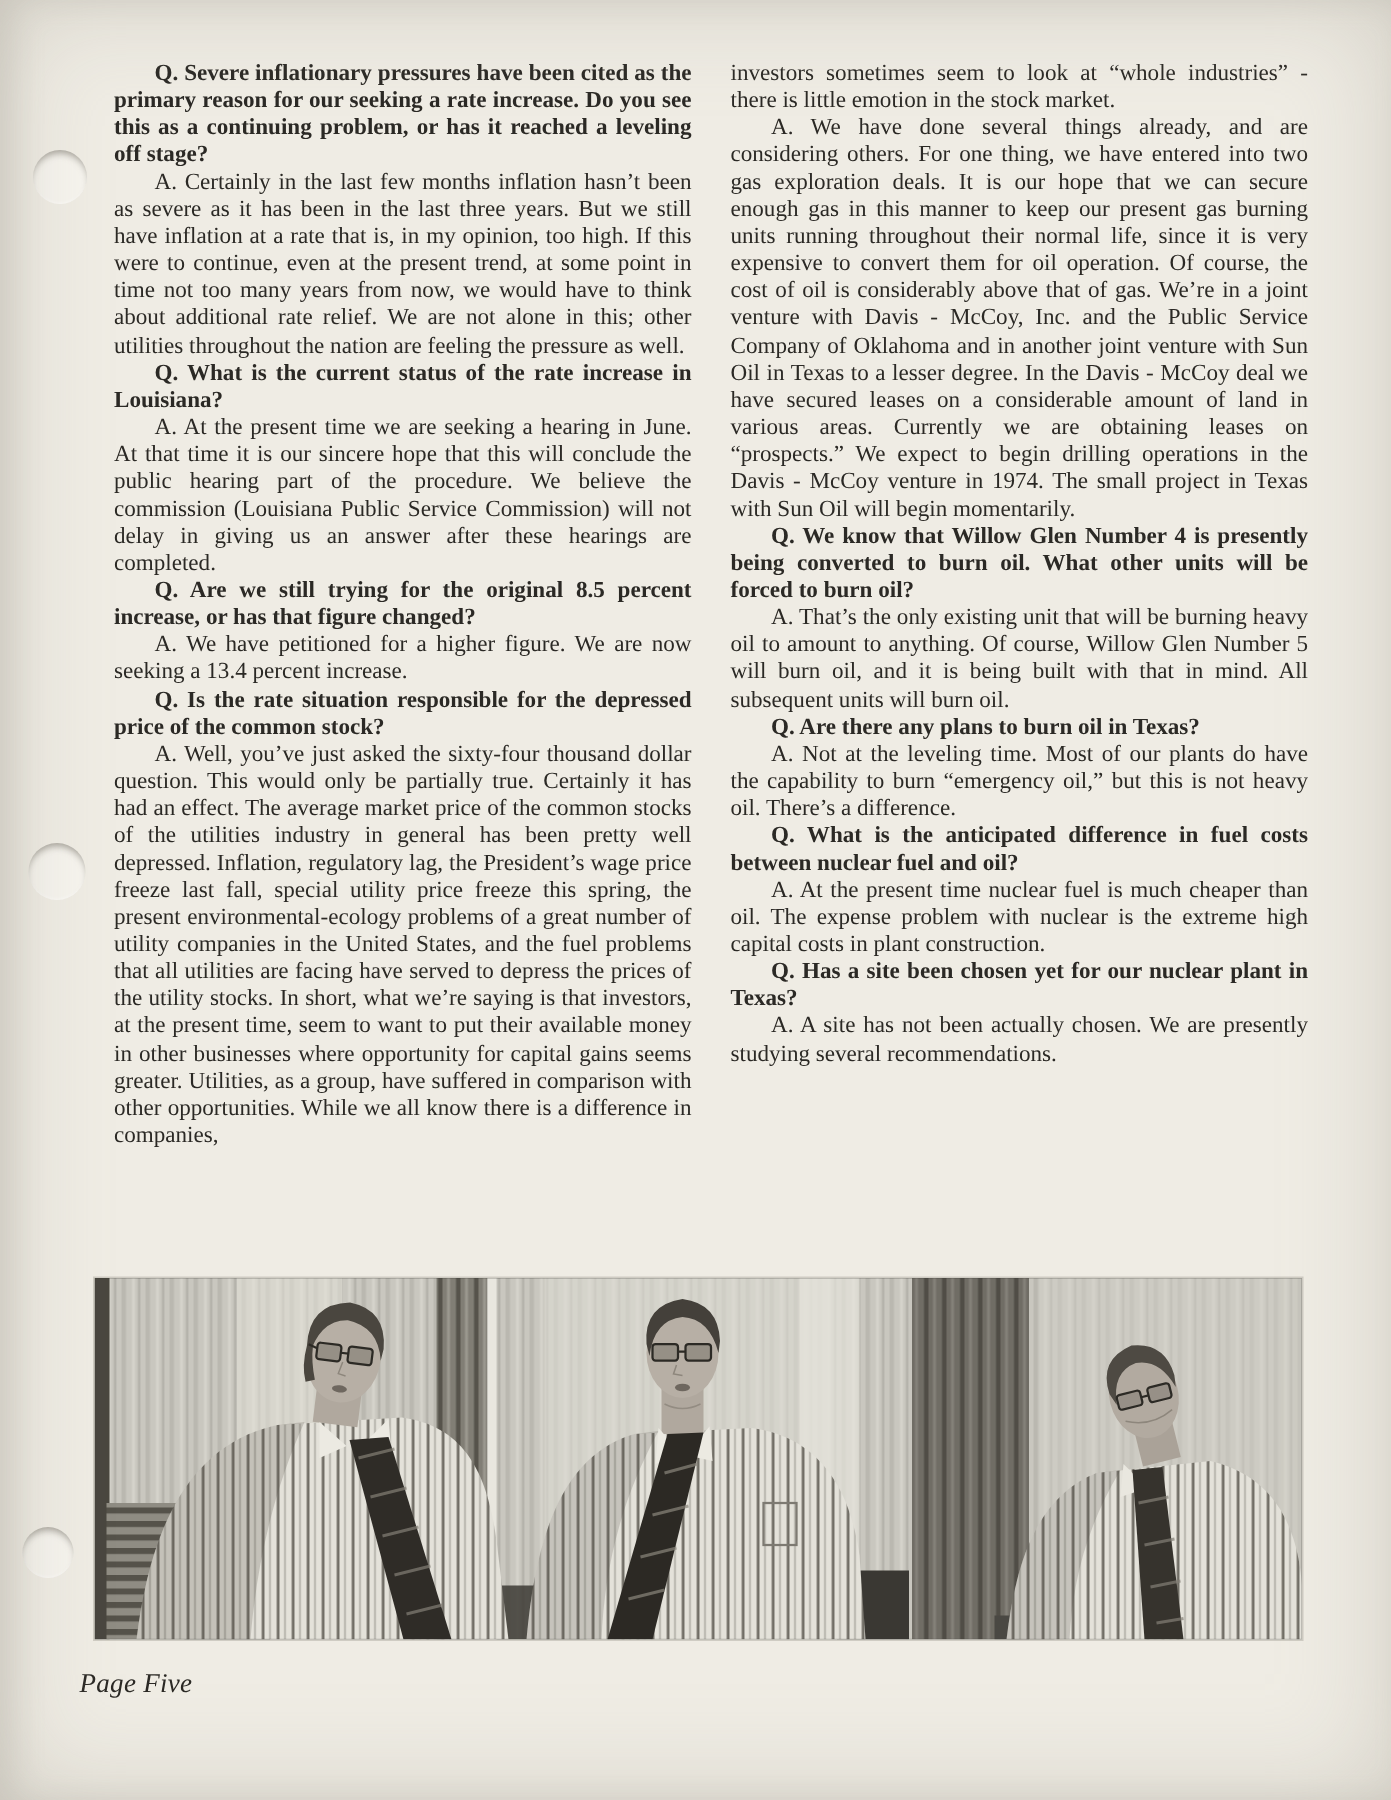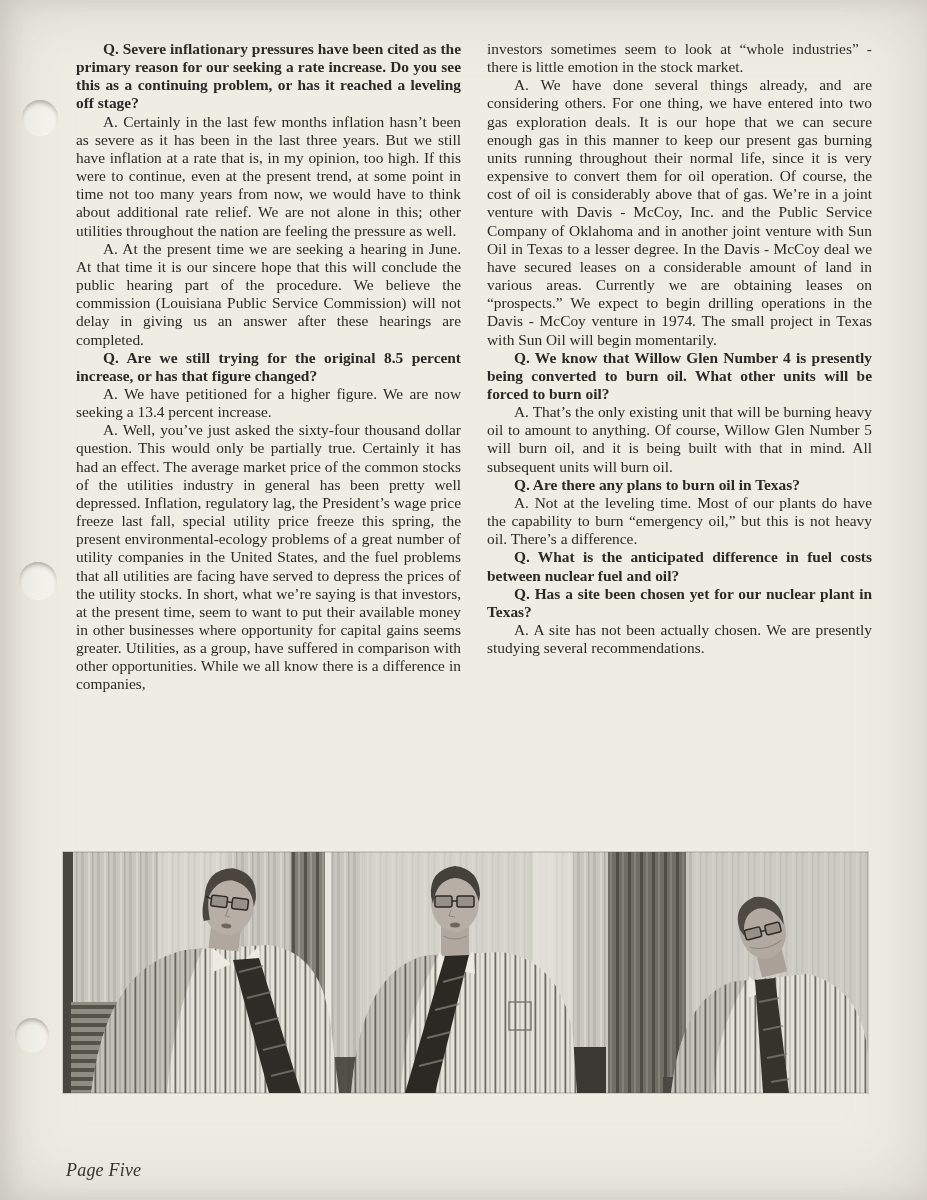--- a/index.html
+++ b/index.html
@@ -28,50 +28,53 @@
   .col{width:385px;text-align:justify;}
   .para{margin:0;text-indent:27px;}
   .para.q{font-weight:700;}
   .para.noindent{text-indent:0;}
   .photo{
     position:absolute;left:63px;top:852px;width:805px;height:241px;
     background:#c9c7bf;overflow:hidden;
     box-shadow:0 0 0 1px rgba(110,106,96,.25);
   }
   .footer{
-    position:absolute;left:66px;top:1112px;
-    font-style:italic;font-size:18px;letter-spacing:.2px;margin-top:48px;
+    position:absolute;left:53px;top:1112px;
+    font-style:italic;font-size:18px;letter-spacing:.2px;
   }
 </style>
 </head>
 <body>
 
 <div class="page-shade"></div>
 
 <div class="hole" id="hole1"></div>
 <div class="hole" id="hole2"></div>
 <div class="hole" id="hole3"></div>
 
 <div class="columns">
   <div class="col">
       <p class="para q">Q. Severe inflationary pressures have been cited as the primary reason for our seeking a rate increase. Do you see this as a continuing problem, or has it reached a leveling off stage?</p>
       <p class="para a">A. Certainly in the last few months inflation hasn’t been as severe as it has been in the last three years. But we still have inflation at a rate that is, in my opinion, too high. If this were to continue, even at the present trend, at some point in time not too many years from now, we would have to think about additional rate relief. We are not alone in this; other utilities throughout the nation are feeling the pressure as well.</p>
+      <p class="para q">Q. What is the current status of the rate increase in Louisiana?</p>
       <p class="para a">A. At the present time we are seeking a hearing in June. At that time it is our sincere hope that this will conclude the public hearing part of the procedure. We believe the commission (Louisiana Public Service Commission) will not delay in giving us an answer after these hearings are completed.</p>
       <p class="para q">Q. Are we still trying for the original 8.5 percent increase, or has that figure changed?</p>
       <p class="para a">A. We have petitioned for a higher figure. We are now seeking a 13.4 percent increase.</p>
+      <p class="para q">Q. Is the rate situation responsible for the depressed price of the common stock?</p>
       <p class="para a">A. Well, you’ve just asked the sixty-four thousand dollar question. This would only be partially true. Certainly it has had an effect. The average market price of the common stocks of the utilities industry in general has been pretty well depressed. Inflation, regulatory lag, the President’s wage price freeze last fall, special utility price freeze this spring, the present environmental-ecology problems of a great number of utility companies in the United States, and the fuel problems that all utilities are facing have served to depress the prices of the utility stocks. In short, what we’re saying is that investors, at the present time, seem to want to put their available money in other businesses where opportunity for capital gains seems greater. Utilities, as a group, have suffered in comparison with other opportunities. While we all know there is a difference in companies,</p>
     </div>
   <div class="col">
       <p class="para a noindent">investors sometimes seem to look at “whole industries” - there is little emotion in the stock market.</p>
       <p class="para a">A. We have done several things already, and are considering others. For one thing, we have entered into two gas exploration deals. It is our hope that we can secure enough gas in this manner to keep our present gas burning units running throughout their normal life, since it is very expensive to convert them for oil operation. Of course, the cost of oil is considerably above that of gas. We’re in a joint venture with Davis - McCoy, Inc. and the Public Service Company of Oklahoma and in another joint venture with Sun Oil in Texas to a lesser degree. In the Davis - McCoy deal we have secured leases on a considerable amount of land in various areas. Currently we are obtaining leases on “prospects.” We expect to begin drilling operations in the Davis - McCoy venture in 1974. The small project in Texas with Sun Oil will begin momentarily.</p>
       <p class="para q">Q. We know that Willow Glen Number 4 is presently being converted to burn oil. What other units will be forced to burn oil?</p>
       <p class="para a">A. That’s the only existing unit that will be burning heavy oil to amount to anything. Of course, Willow Glen Number 5 will burn oil, and it is being built with that in mind. All subsequent units will burn oil.</p>
       <p class="para q">Q. Are there any plans to burn oil in Texas?</p>
       <p class="para a">A. Not at the leveling time. Most of our plants do have the capability to burn “emergency oil,” but this is not heavy oil. There’s a difference.</p>
       <p class="para q">Q. What is the anticipated difference in fuel costs between nuclear fuel and oil?</p>
+      <p class="para a">A. At the present time nuclear fuel is much cheaper than oil. The expense problem with nuclear is the extreme high capital costs in plant construction.</p>
       <p class="para q">Q. Has a site been chosen yet for our nuclear plant in Texas?</p>
       <p class="para a">A. A site has not been actually chosen. We are presently studying several recommendations.</p>
     </div>
 </div>
 
 <div class="photo" role="img" aria-label="Black-and-white photograph of three men wearing eyeglasses, striped shirts and dark patterned ties, seated in front of curtains">
   <svg width="805" height="241" viewBox="0 0 805 241">
     <defs>
       <pattern id="curt" width="16" height="241" patternUnits="userSpaceOnUse">
         <rect width="16" height="241" fill="#c9c7bf"></rect>

